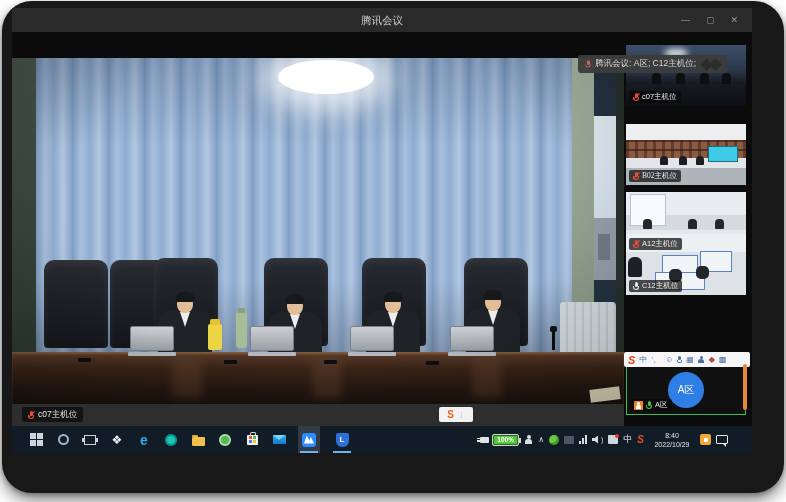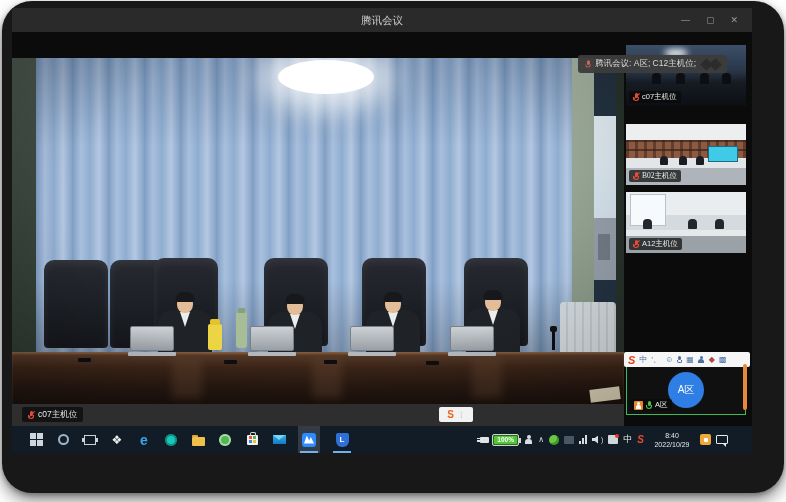--- a/index.html
+++ b/index.html
@@ -342,20 +342,37 @@
         </div>
         <div class="tag">
           <span class="mic muted">
               <i></i>
               <u></u>
             </span>
           <span>A12主机位</span>
         </div>
       </div>
 
+      <div class="thumb" style="top:226px;">
+        <div class="scene sc-cub">
+          <div class="panel" style="left:30%;top:34%;width:30%;height:30%;"></div>
+          <div class="panel" style="left:62%;top:28%;width:26%;height:34%;"></div>
+          <div class="panel" style="left:24%;top:62%;width:42%;height:30%;"></div>
+          <div class="chairb" style="left:36%;top:58%;"></div>
+          <div class="chairb" style="left:58%;top:52%;"></div>
+          <div class="figl"></div>
+        </div>
+        <div class="tag">
+          <span class="mic">
+              <i></i>
+              <u></u>
+            </span>
+          <span>C12主机位</span>
+        </div>
+      </div>
 
 
       <div class="thumb active" style="top:357px;height:50px;">
         <div class="scene sc-avatar">
           <div class="avatar-circle">A区</div>
         </div>
         <div class="tag">
           <span class="badge-person"></span>
           <span class="mic green">
               <i></i>

